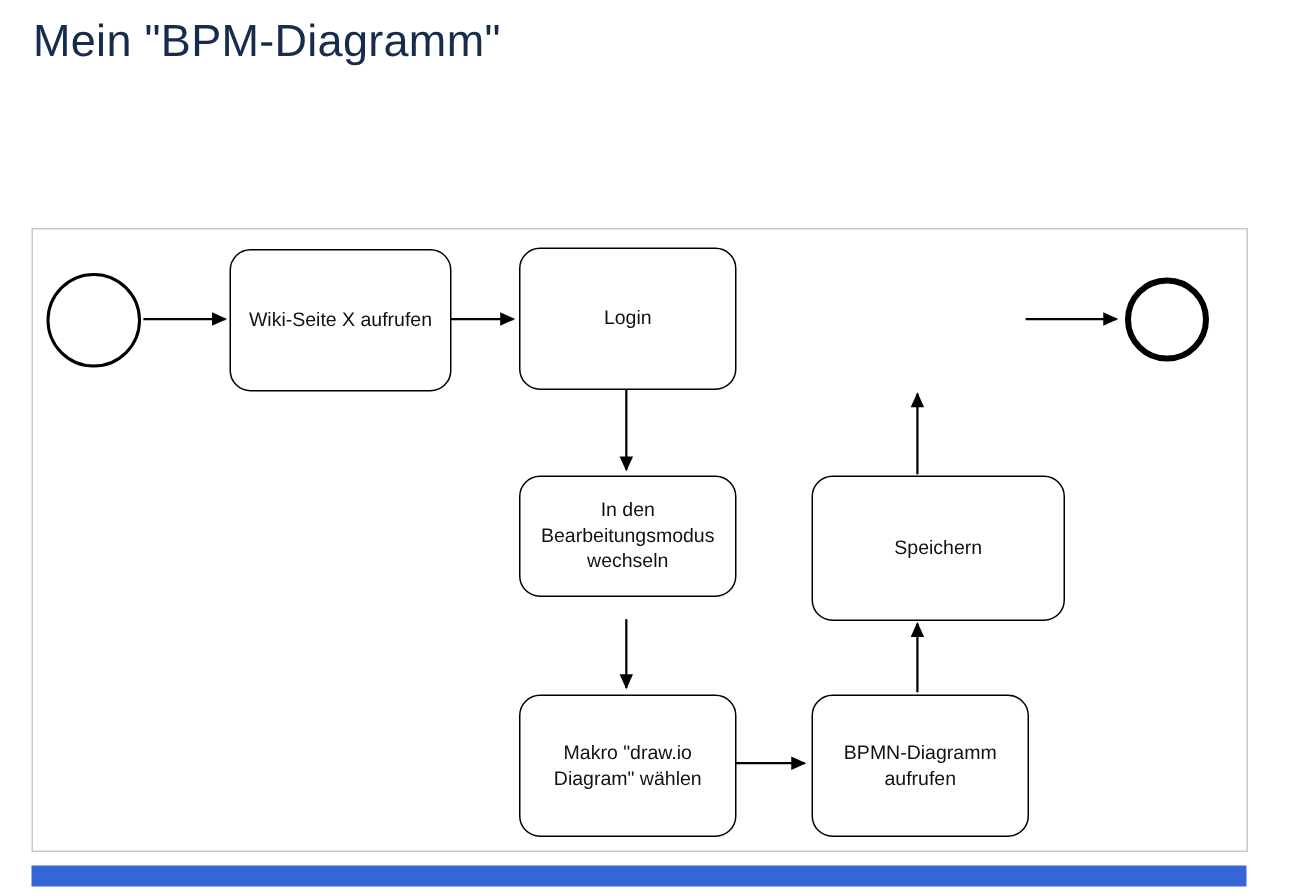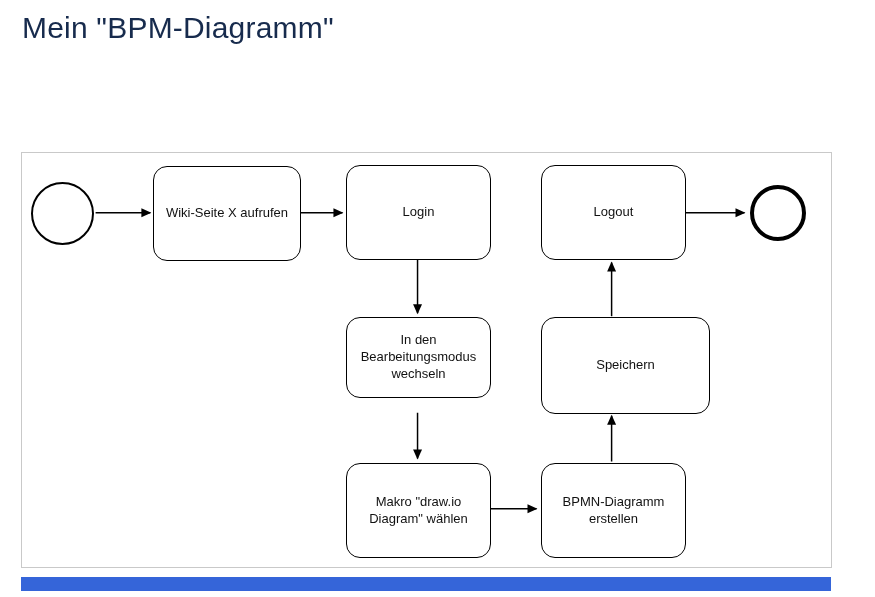--- a/index.html
+++ b/index.html
@@ -99,31 +99,28 @@
 
   <div class="event start"></div>
   <div class="event end"></div>
 
   <div class="task t-wiki">
     <span>Wiki-Seite X aufrufen</span>
   </div>
   <div class="task t-login">
     <span>Login</span>
   </div>
-  <div class="task t-logout">
-    <span>Logout</span>
-  </div>
   <div class="task t-editmode">
     <span>In den Bearbeitungsmodus wechseln</span>
   </div>
   <div class="task t-speichern">
     <span>Speichern</span>
   </div>
   <div class="task t-makro">
     <span>Makro "draw.io Diagram" wählen</span>
   </div>
   <div class="task t-bpmn">
-    <span>BPMN-Diagramm erstellen</span>
+    <span>BPMN-Diagramm aufrufen</span>
   </div>
 
 </div>
 
 <div class="selection-bar"></div>
 
 </body></html>

